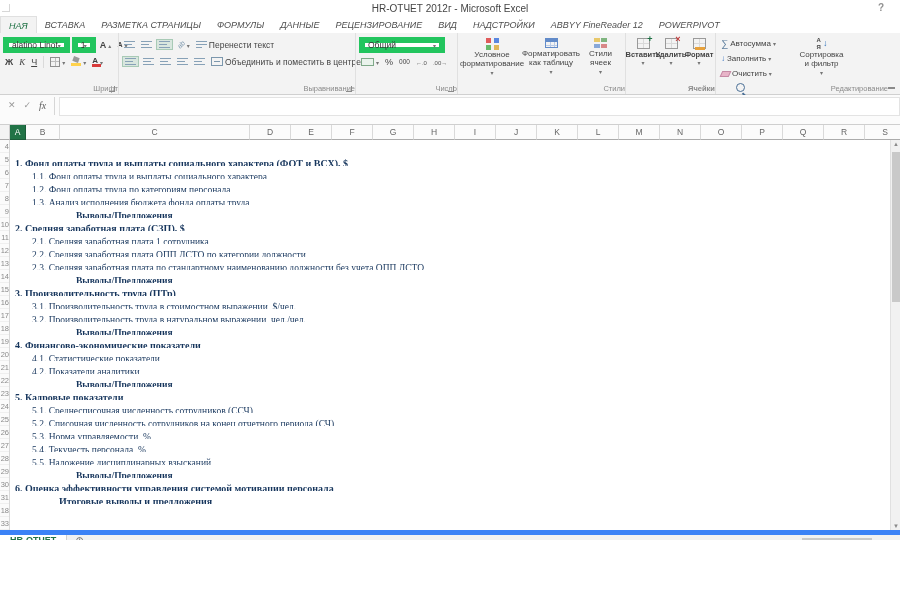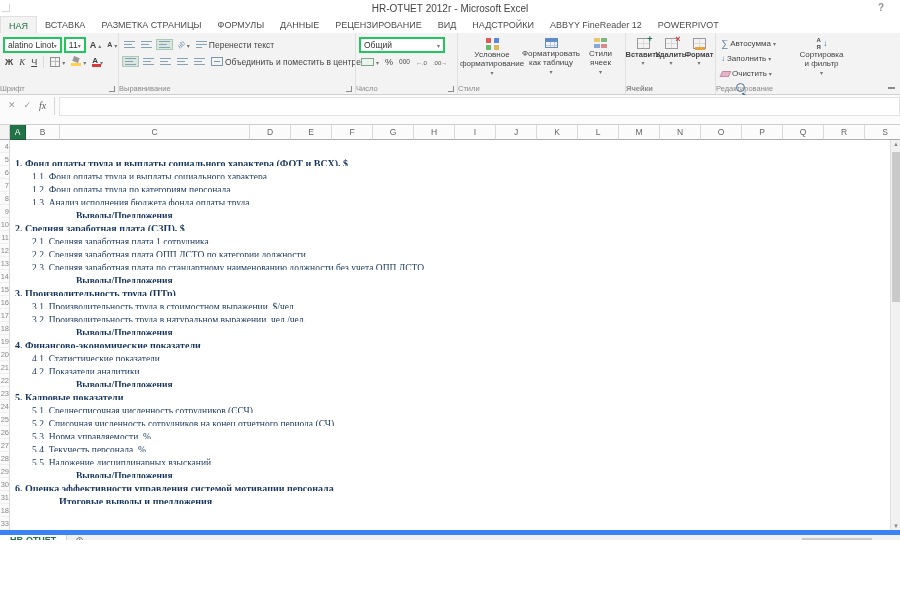--- a/index.html
+++ b/index.html
@@ -9,38 +9,38 @@
   .band{position:absolute;left:0;width:900px;}
 
   
   .titlebar{top:0;height:16px;background:#fff;display:flex;align-items:center;justify-content:center;}
   .title{font-size:10px;color:#444;}
   .qat-remnant{position:absolute;left:2px;top:4px;width:8px;height:8px;border-bottom:1px solid #bdbdbd;border-right:1px solid #bdbdbd;opacity:.6;}
   .help-btn{position:absolute;right:16px;top:2px;color:#919191;font-size:10px;font-weight:bold;}
 
   
   .tabrow{top:16px;height:17px;background:#fff;display:flex;align-items:stretch;}
-  .rtab{font-size:9px;color:#4e4e4e;padding:4px 8px 0;white-space:nowrap;}
+  .rtab{font-size:9px;color:#4e4e4e;padding:4px 8px 0;white-space:nowrap;font-style:italic;}
   .rtab.active{background:#f3f3f3;border:1px solid #e0e0e0;border-bottom:none;color:#217346;}
 
   
   .ribbon{top:33px;height:62px;background:#f3f3f3;border-bottom:1px solid #d0d0d0;display:flex;align-items:stretch;}
   .rgroup{position:relative;height:100%;padding:3px 3px 12px;flex:none;}
   .rgroup+.rgroup{border-left:1px solid #e0e0e0;}
-  .glabel{position:absolute;bottom:1px;left:0;right:0;text-align:left;font-size:7.5px;color:#8b8b8b;white-space:nowrap;overflow:hidden;margin-top:8px;}
+  .glabel{position:absolute;bottom:1px;left:0;right:0;text-align:right;font-size:7.5px;color:#8b8b8b;white-space:nowrap;overflow:hidden;margin-top:8px;}
   .launcher{position:absolute;bottom:2px;right:3px;width:6px;height:6px;border-right:1px solid #8a8a8a;border-bottom:1px solid #8a8a8a;}
   .collapse{position:absolute;right:5px;bottom:2px;width:7px;height:5px;border-top:2px solid #8a8a8a;transform:rotate(0);} 
   .rrow{display:flex;align-items:center;height:17px;gap:2px;}
   .sbtn{display:inline-flex;align-items:center;gap:2px;font-size:8.5px;color:#444;padding:1px 2px;white-space:nowrap;}
   .selbtn{background:#d8e6de;border:1px solid #a8cab6;}
   .dd::after{content:"▾";font-size:6px;color:#767676;}
   .tt-up::after{content:"▴";font-size:6px;color:#767676;}
   .tt-down::after{content:"▾";font-size:6px;color:#767676;}
   .vsep{width:1px;height:12px;background:#dadada;margin:0 2px;}
-  .combo{height:16px;border:2px solid #22c55e;background:#fff;font-size:8.5px;display:flex;align-items:center;padding:0 3px;color:#333;justify-content:space-between;}
+  .combo{height:16px;border:6px solid #22c55e;background:#fff;font-size:8.5px;display:flex;align-items:center;padding:0 3px;color:#333;justify-content:space-between;}
   .combo .cval{flex:1;overflow:hidden;white-space:nowrap;}
   .cname{width:72px;}
   .csize{width:24px;}
   .cnum{width:86px;}
 
   .g-font{width:118px;}
   .bold-b{font-weight:bold;font-size:9px;}
   .ital-b{font-style:italic;font-family:"Liberation Serif",serif;font-size:9px;}
   .und-b{text-decoration:underline;font-size:9px;}
   .grid-ico{display:inline-block;width:10px;height:10px;border:1px solid #8f8f8f;background:linear-gradient(#bdbdbd 0 0) center/100% 1px no-repeat,linear-gradient(90deg,#bdbdbd 0 0) center/1px 100% no-repeat;}

